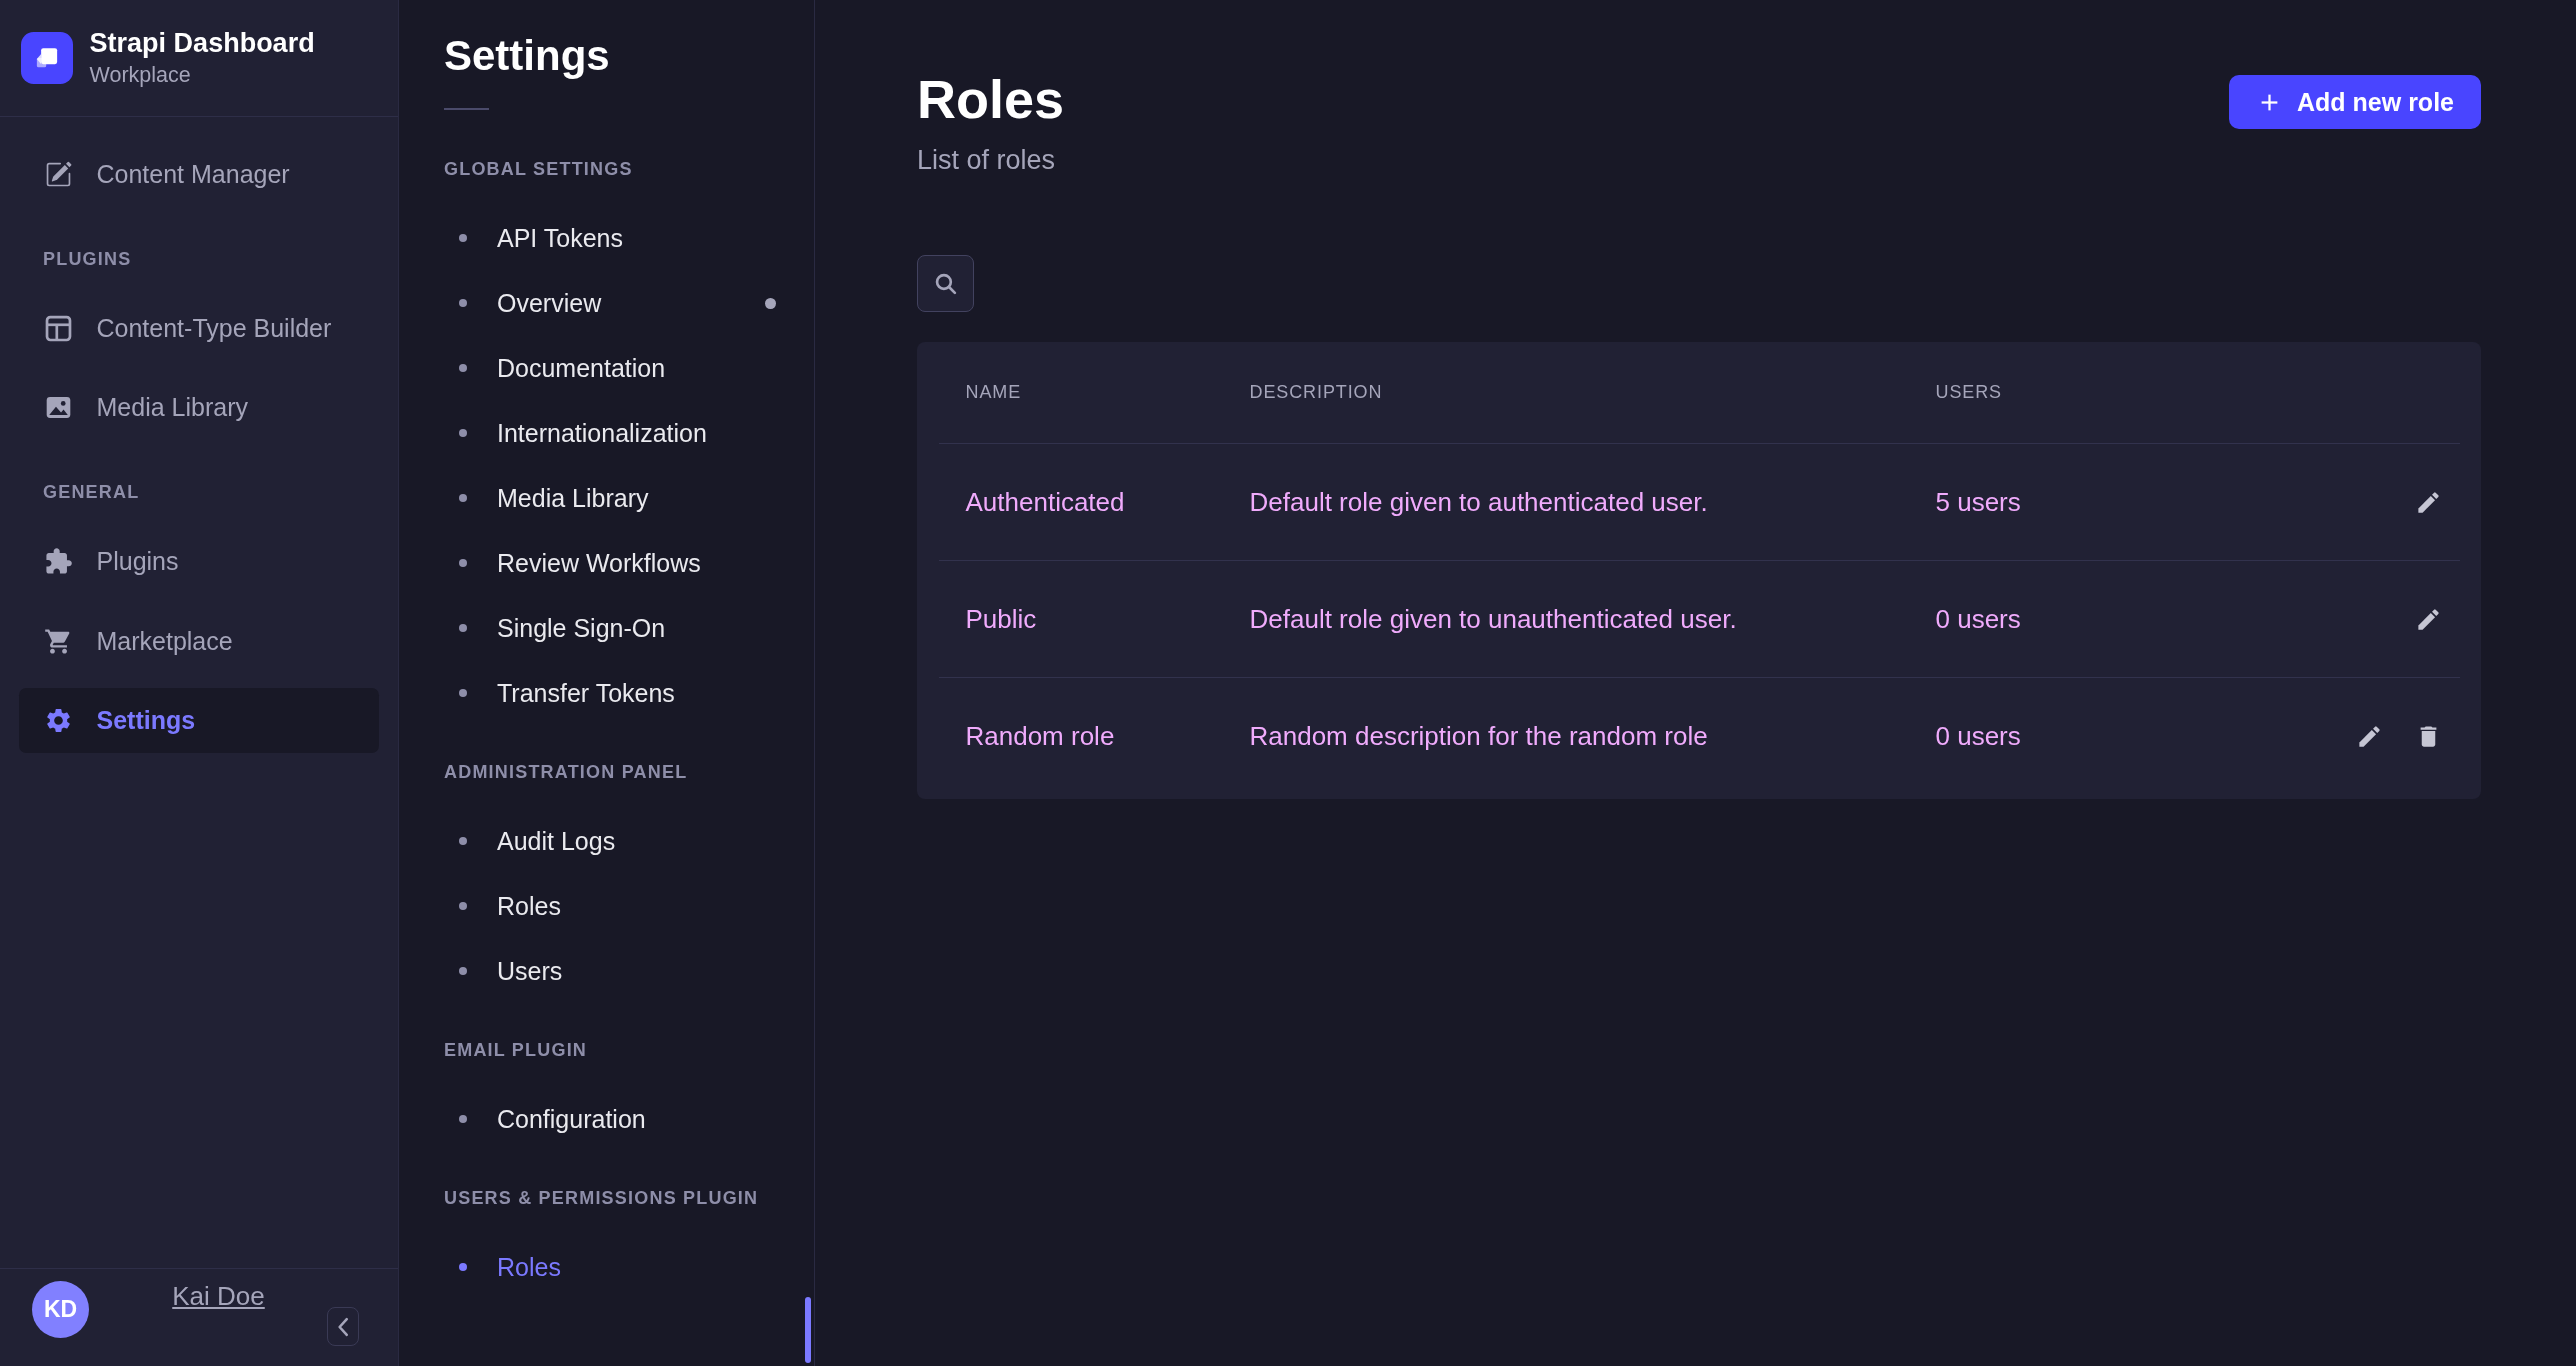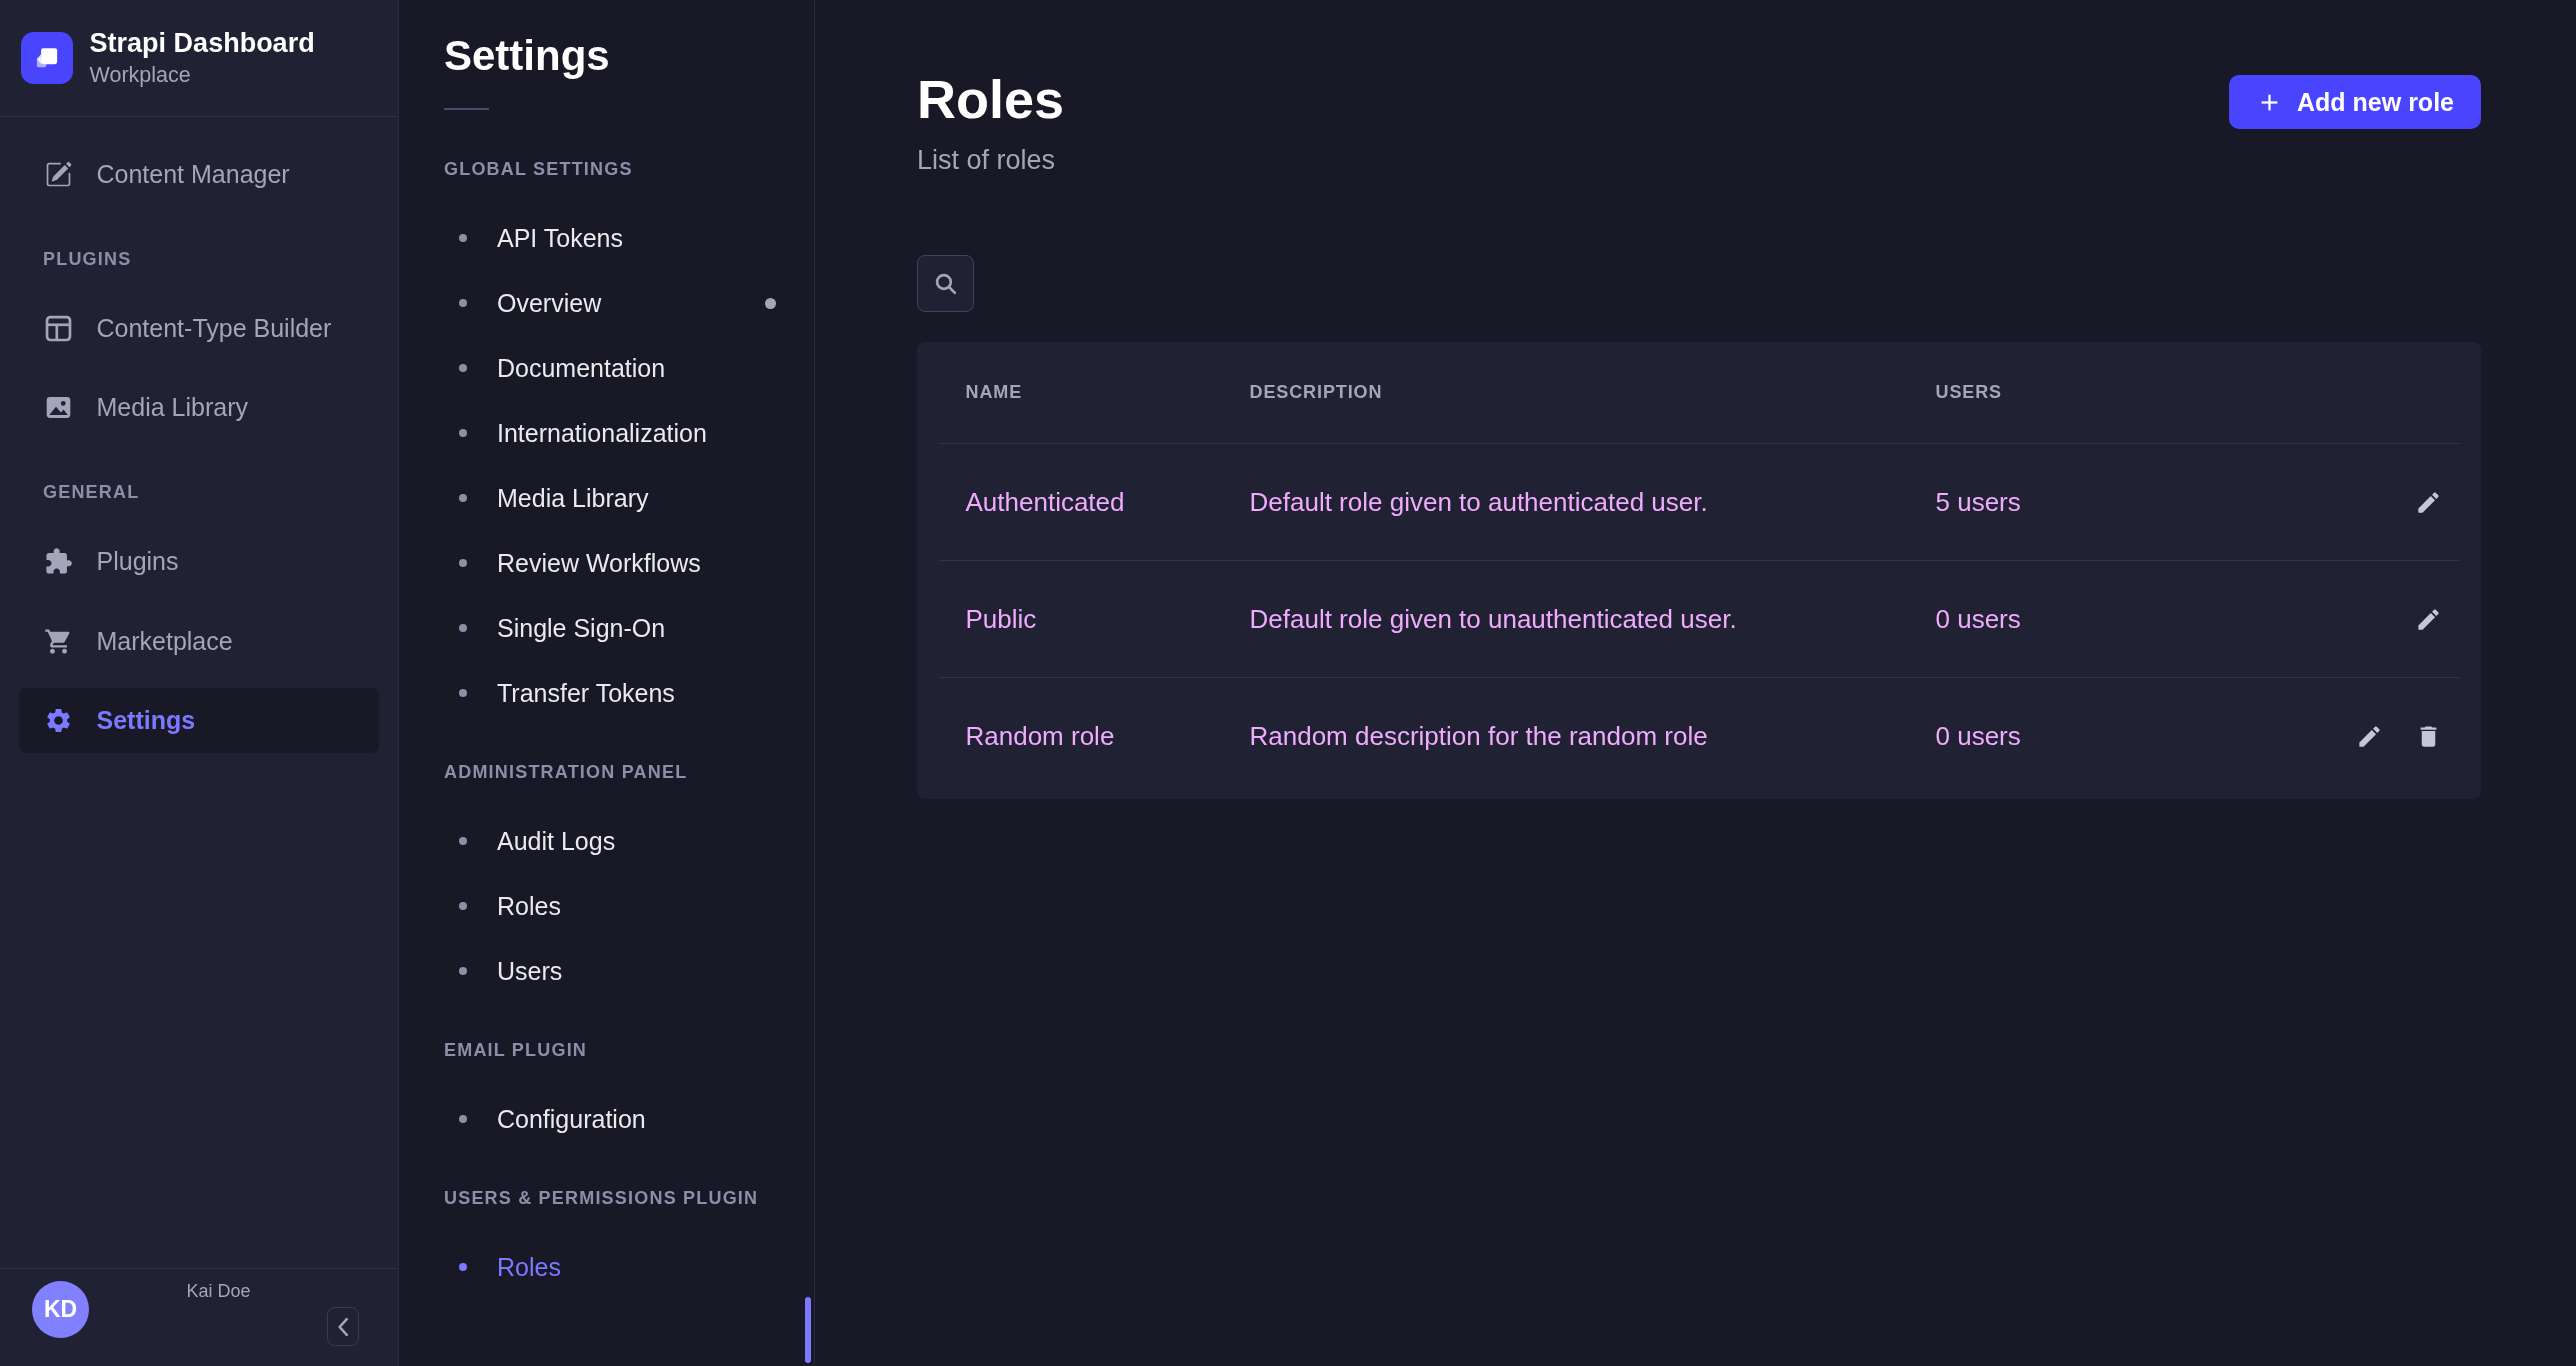--- a/index.html
+++ b/index.html
@@ -43,21 +43,21 @@
 
   .user-row {
     height:98px; border-top:0.9px solid #2e2e48;
     display:flex; align-items:flex-start; padding:12px 32px; position:relative;
   }
   .avatar {
     width:57px; height:57px; border-radius:50%; background:#8180ff;
     color:#fff; font-weight:700; font-size:23px;
     display:flex; align-items:center; justify-content:center;
   }
-  .user-name { position:absolute; left:139px; right:100px; text-align:center; font-size:18px; color:#a5a5ba; }
+  .user-name { position:absolute; left:139px; right:100px; text-align:center; font-size:26px; color:#a5a5ba;text-decoration:underline; }
   .collapse-btn {
     position:absolute; right:39px; top:38px; width:32px; height:39px;
     border:0.9px solid #3a3a55; border-radius:8px; background:transparent;
     display:flex; align-items:center; justify-content:center; cursor:pointer;
   }
 
   
   .subnav {
     position:absolute; left:400px; top:0; bottom:0; width:415px;
     background:#181826; border-right:0.9px solid #2a2a42; overflow:hidden;
@@ -96,21 +96,21 @@
     background:#212134; border:0.9px solid #42425f; border-radius:8px;
     display:flex; align-items:center; justify-content:center; cursor:pointer;
   }
 
   .table-card {
     position:absolute; left:101px; right:95px; top:342px; height:457px;
     background:#212134; border-radius:8px;
   }
   .tgrid { display:grid; grid-template-columns:311px 686px 1fr 158px; align-items:center; }
   .thead { height:101px; margin:0 21.5px; }
-  .th { font-size:18px; font-weight:700; letter-spacing:0.9px; color:#a5a5ba; }
+  .th { font-size:18px; font-weight:400; letter-spacing:0.9px; color:#a5a5ba; }
   .th:first-child { padding-left:27px; }
   .trow { height:117px; margin:0 21.5px; border-top:0.9px solid #32324d; cursor:pointer; }
   .td { font-size:26px; color:#f0abfc; white-space:nowrap; overflow:hidden; }
   .td:first-child { padding-left:27px; }
   .td-actions { display:flex; justify-content:flex-end; align-items:center; gap:18px; padding-right:10.8px; }
   .icon-btn {
     width:41px; height:41px; border:none; background:transparent; border-radius:5.4px;
     display:flex; align-items:center; justify-content:center; cursor:pointer;
   }
 </style>

